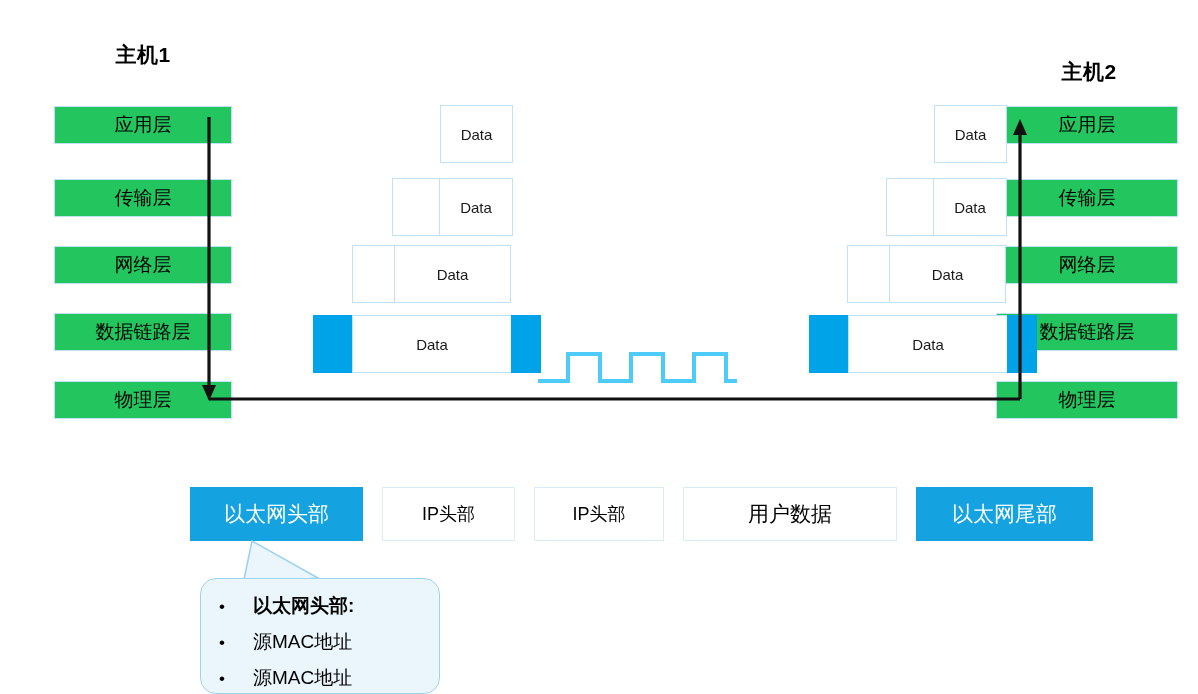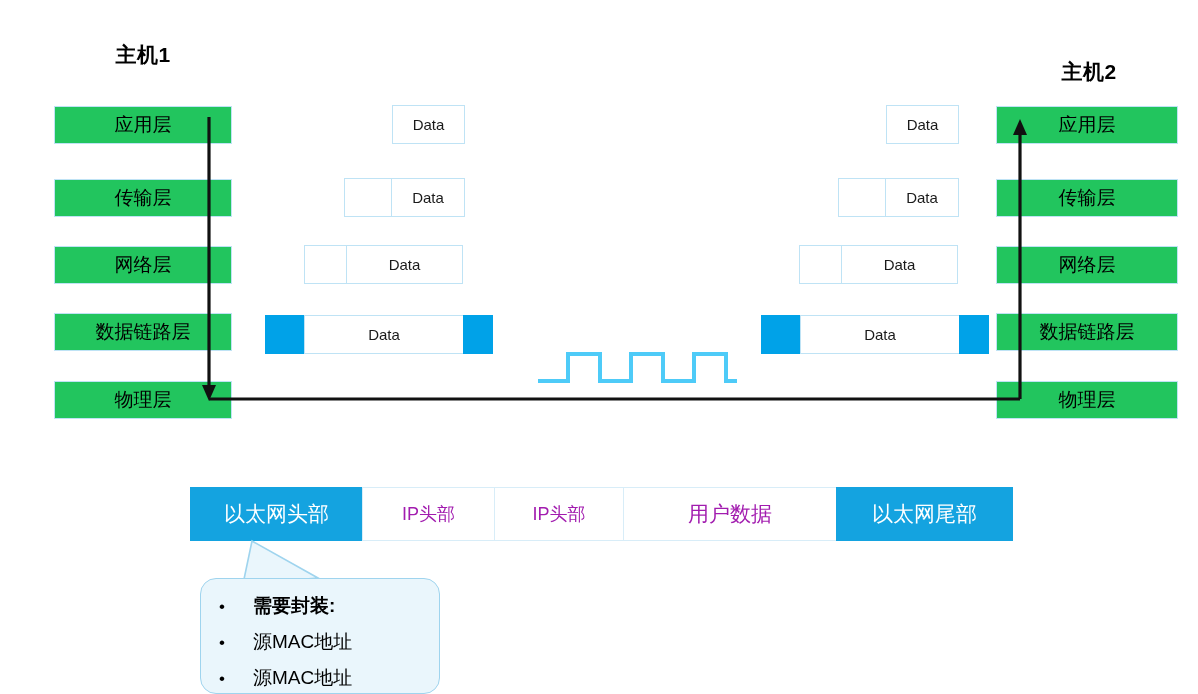--- a/index.html
+++ b/index.html
@@ -42,21 +42,22 @@
     align-items: center;
     justify-content: center;
     white-space: nowrap;
   }
 
   
   .pdu {
     position: absolute;
     box-sizing: border-box;
     display: flex;
-    height: 39px;
+    height: 58px;
+    margin-left: 48px;
   }
   .pdu-seg {
     box-sizing: border-box;
     border: 1px solid #bfe3f5;
     background: #ffffff;
     display: flex;
     align-items: center;
     justify-content: center;
     font-size: 15px;
     color: #1a1a1a;
@@ -82,21 +83,21 @@
   #frame-bar {
     position: absolute;
     display: flex;
     height: 54px;
     box-sizing: border-box;
   }
   .frame-seg {
     box-sizing: border-box;
     border: 1px solid #d8edf8;
     background: #ffffff;
-    color: #a21caf;
+    color: #000000;
     display: flex;
     align-items: center;
     justify-content: center;
     font-size: 21px;
     white-space: nowrap;
   }
   .frame-seg + .frame-seg { margin-left: -1px; }
   .frame-seg.accent {
     background: #14a3e0;
     border-color: #14a3e0;
@@ -198,36 +199,36 @@
     <path d="M 209 399 L 1020 399" stroke="#111111" stroke-width="3.2" fill="none"></path>
 
     <path d="M 1020 399 L 1020 132" stroke="#111111" stroke-width="3.2" fill="none"></path>
     <polygon points="1020,119 1013,135 1027,135" fill="#111111"></polygon>
 
     <path d="M 538 381 L 568 381 L 568 354 L 600 354 L 600 381 L 631 381
              L 631 354 L 663 354 L 663 381 L 694 381 L 694 354 L 726 354
              L 726 381 L 737 381" stroke="#4ecbf8" stroke-width="4" fill="none" stroke-linejoin="miter"></path>
   </svg>
 
-  <div id="frame-bar" style="left:190px; top:487px;">
+  <div id="frame-bar" style="left:190px; top:487px;gap:20px;">
     <div class="frame-seg accent" style="width:173px;">以太网头部</div>
     <div class="frame-seg small" style="width:133px;">IP头部</div>
     <div class="frame-seg small" style="width:130px;">IP头部</div>
     <div class="frame-seg" style="width:214px;">用户数据</div>
     <div class="frame-seg accent" style="width:177px;">以太网尾部</div>
   </div>
 
   <svg class="overlay-svg" viewBox="0 0 1198 694">
     <path d="M 243 584 L 252 541 L 318 578 Z" fill="#eaf6fc" stroke="#9fd4ee" stroke-width="1.6"></path>
   </svg>
 
   <div id="callout" style="left:200px; top:578px; width:240px; height:116px;">
     <div class="callout-row">
       <span class="callout-bullet">•</span>
-      <span class="callout-text bold">需要封装:</span>
+      <span class="callout-text bold">以太网头部:</span>
     </div>
     <div class="callout-row">
       <span class="callout-bullet">•</span>
       <span class="callout-text">源MAC地址</span>
     </div>
     <div class="callout-row">
       <span class="callout-bullet">•</span>
       <span class="callout-text">源MAC地址</span>
     </div>
   </div>

